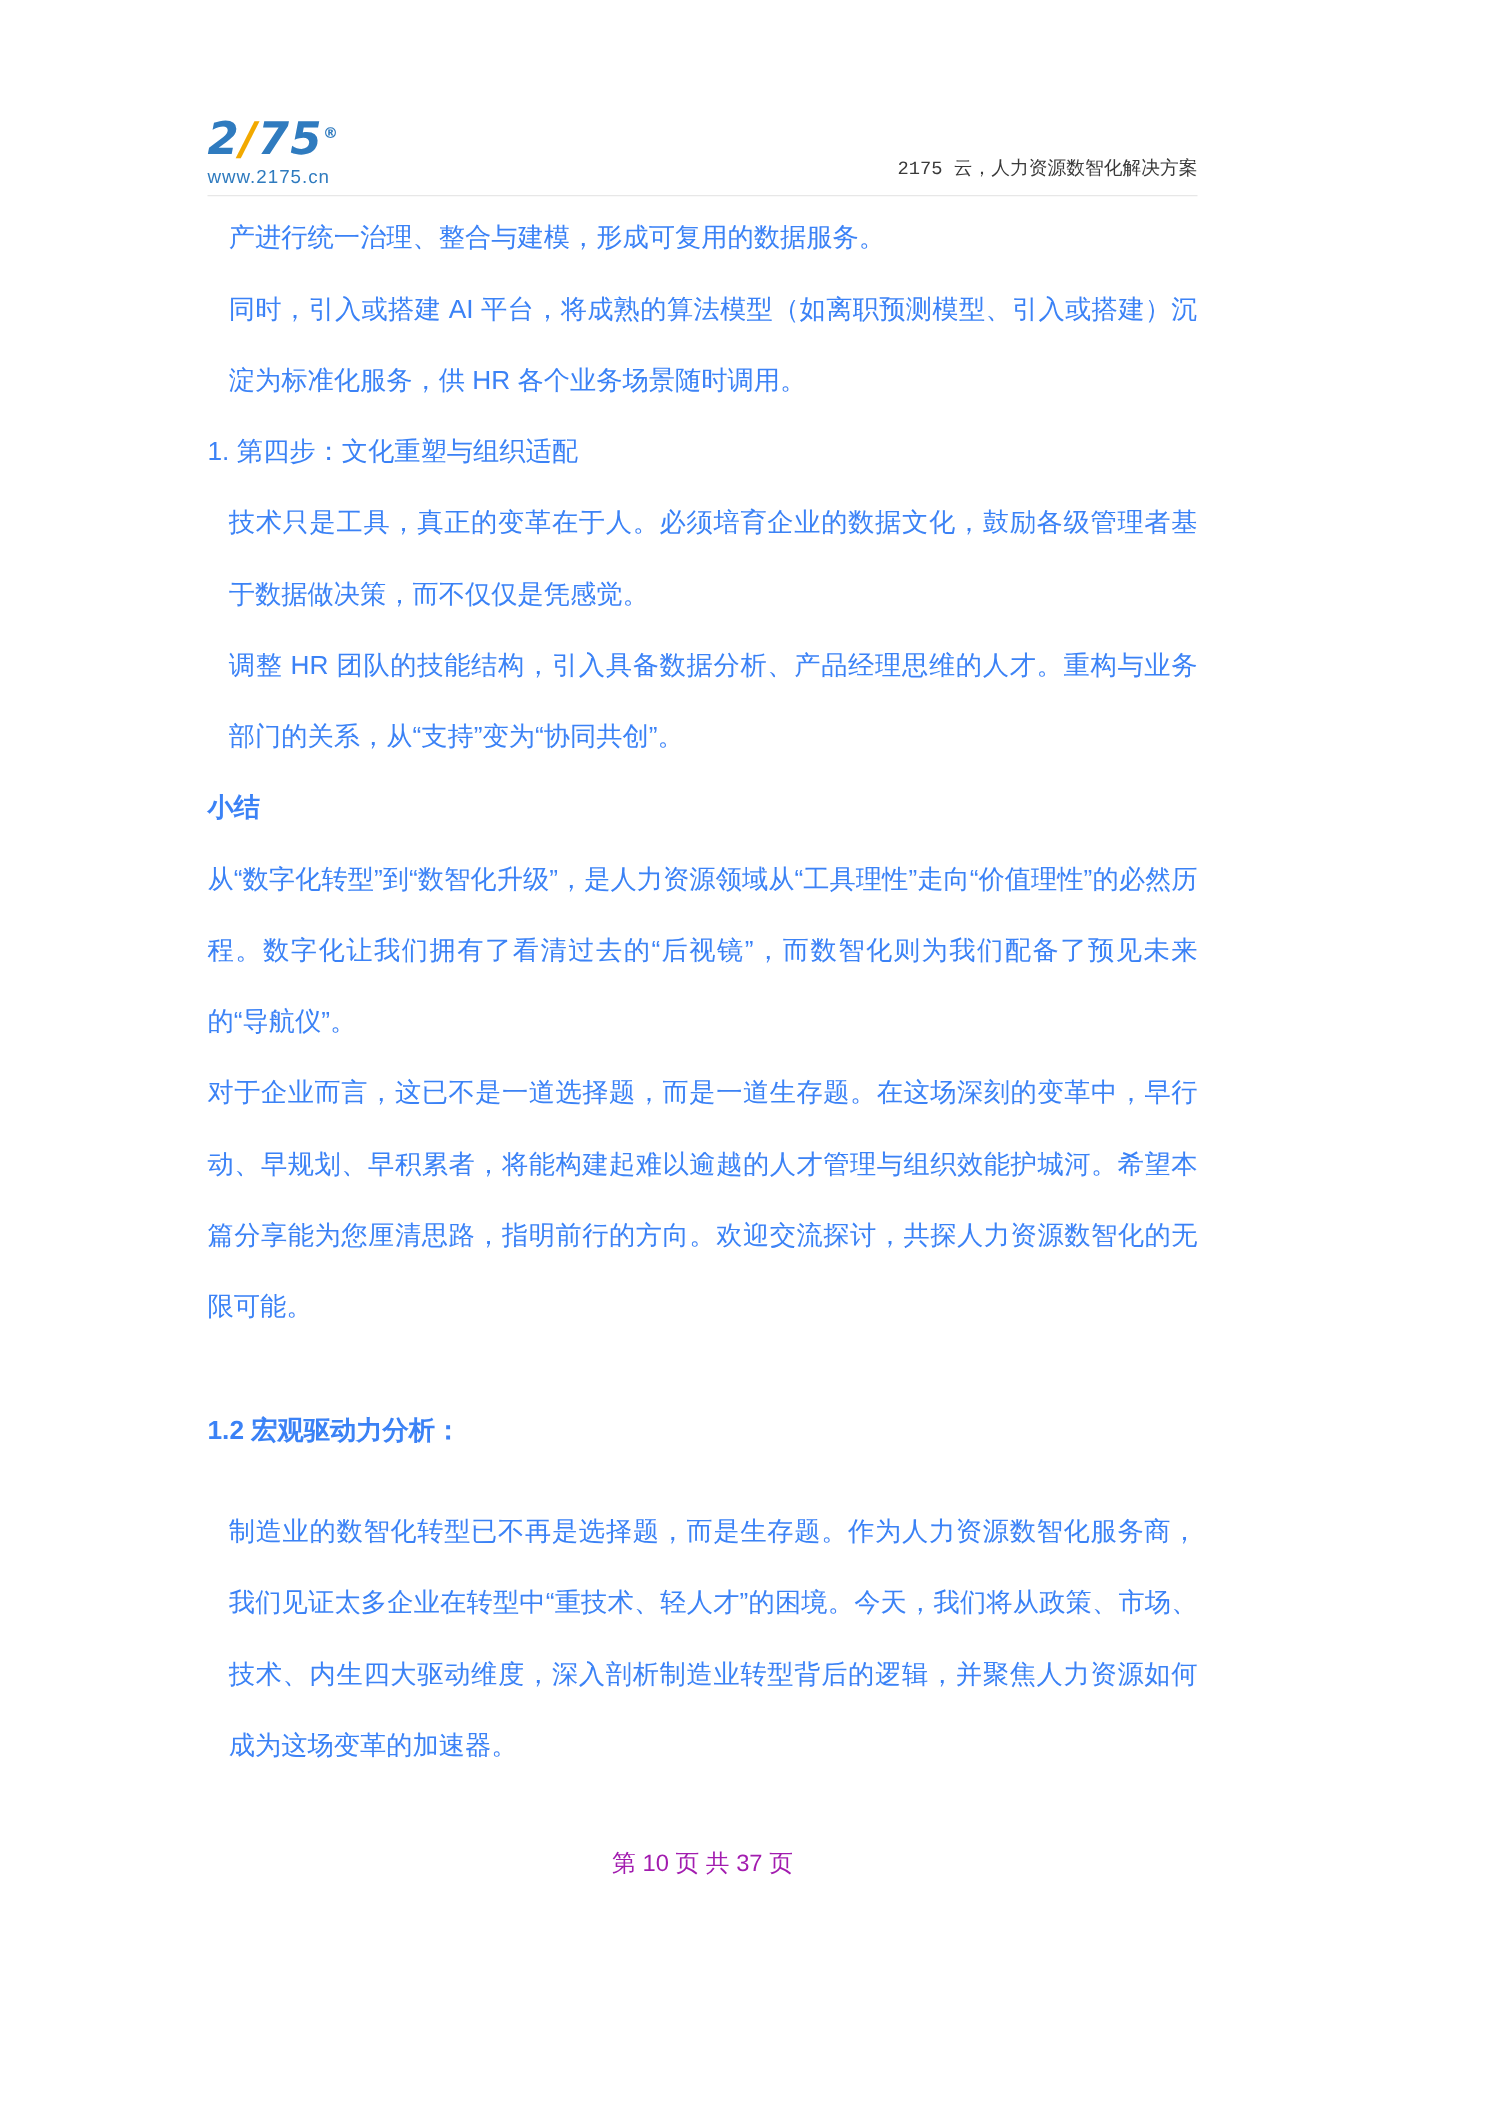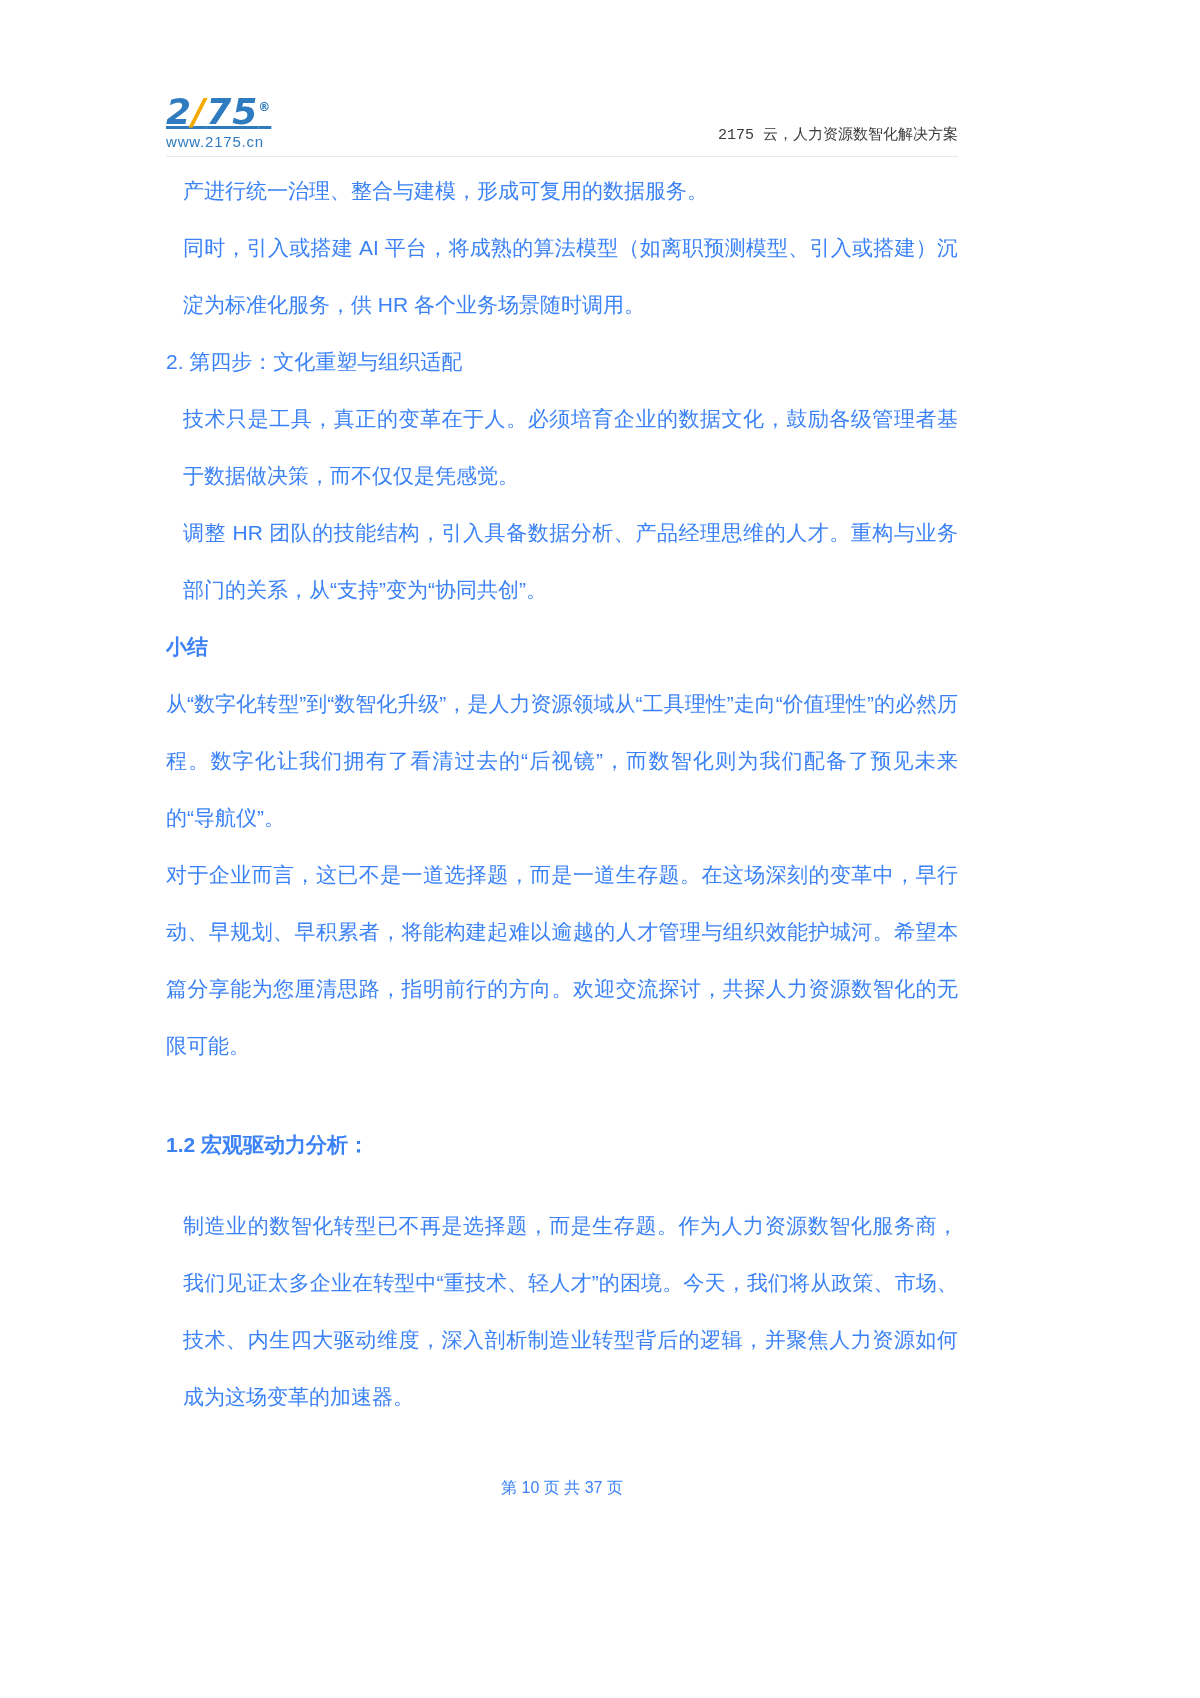--- a/index.html
+++ b/index.html
@@ -35,21 +35,20 @@
   }
   .logo-mark {
     font-family: "DejaVu Sans", sans-serif;
     font-weight: bold;
     font-style: italic;
     font-size: 36px;
     line-height: 1;
     color: #2f7bbf;
     letter-spacing: 1px;
     white-space: nowrap;
-    text-decoration: underline;
   }
   .logo-mark .l1 { color: #f2a900; }
   .logo-mark .lreg {
     font-size: 12px;
     font-style: normal;
     vertical-align: super;
     color: #2f7bbf;
   }
   .logo-url {
     margin-top: 3px;
@@ -85,42 +84,42 @@
   .gap-lg { margin-top: 42px; }
   .gap-md { margin-top: 24px; }
 
   
   .footer {
     position: absolute;
     top: 1478px;
     left: 166px;
     width: 792px;
     text-align: center;
-    font-size: 16px;
-    color: #3b82f6;
+    font-size: 19px;
+    color: #a21caf;
   }
 </style>
 </head>
 <body>
 
 <div class="page">
 
   <div class="header">
     <div class="logo">
       <div class="logo-mark"><span class="l2">2</span><span class="l1">/</span><span class="l75">75</span><span class="lreg">®</span></div>
       <div class="logo-url">www.2175.cn</div>
     </div>
     <div class="doc-title">2175 云，人力资源数智化解决方案</div>
   </div>
   <div class="header-divider"></div>
 
   <div class="doc-body">
     <p class="para lvl1">产进行统一治理、整合与建模，形成可复用的数据服务。</p>
     <p class="para lvl1">同时，引入或搭建 AI 平台，将成熟的算法模型（如离职预测模型、引入或搭建）沉淀为标准化服务，供 HR 各个业务场景随时调用。</p>
-    <p class="para lvl0">2. 第四步：文化重塑与组织适配</p>
+    <p class="para lvl0">1. 第四步：文化重塑与组织适配</p>
     <p class="para lvl1">技术只是工具，真正的变革在于人。必须培育企业的数据文化，鼓励各级管理者基于数据做决策，而不仅仅是凭感觉。</p>
     <p class="para lvl1">调整 HR 团队的技能结构，引入具备数据分析、产品经理思维的人才。重构与业务部门的关系，从“支持”变为“协同共创”。</p>
     <p class="para lvl0 bold">小结</p>
     <p class="para lvl0">从“数字化转型”到“数智化升级”，是人力资源领域从“工具理性”走向“价值理性”的必然历程。数字化让我们拥有了看清过去的“后视镜”，而数智化则为我们配备了预见未来的“导航仪”。</p>
     <p class="para lvl0">对于企业而言，这已不是一道选择题，而是一道生存题。在这场深刻的变革中，早行动、早规划、早积累者，将能构建起难以逾越的人才管理与组织效能护城河。希望本篇分享能为您厘清思路，指明前行的方向。欢迎交流探讨，共探人力资源数智化的无限可能。</p>
     <p class="para lvl0 bold gap-lg">1.2 宏观驱动力分析：</p>
     <p class="para lvl1 gap-md">制造业的数智化转型已不再是选择题，而是生存题。作为人力资源数智化服务商，我们见证太多企业在转型中“重技术、轻人才”的困境。今天，我们将从政策、市场、技术、内生四大驱动维度，深入剖析制造业转型背后的逻辑，并聚焦人力资源如何成为这场变革的加速器。</p>
   </div>
 
   <div class="footer">

